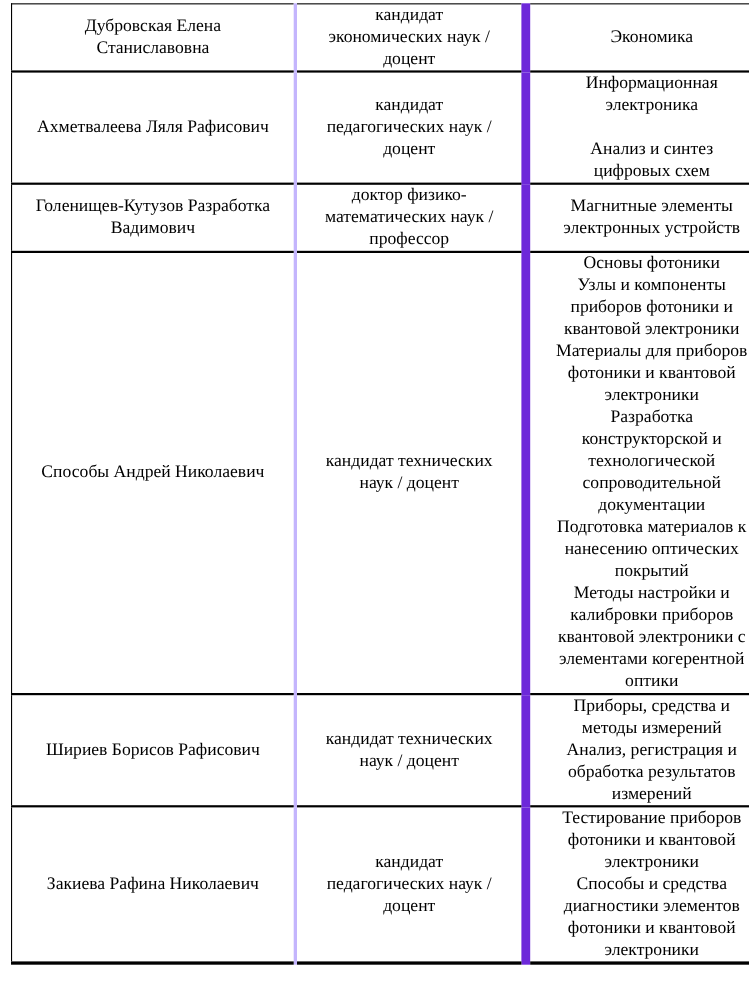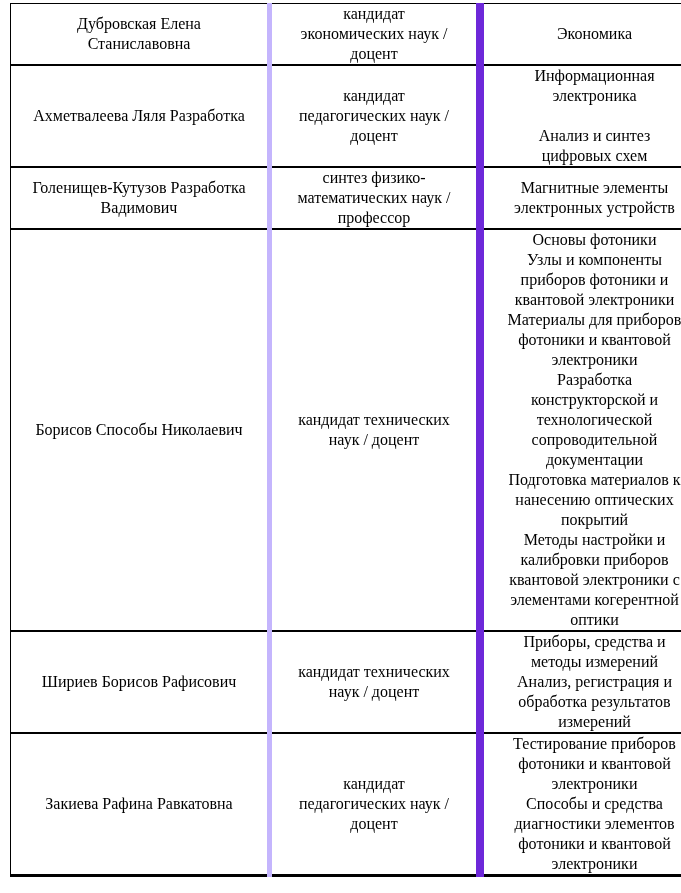--- a/index.html
+++ b/index.html
@@ -30,21 +30,21 @@
   tr.frow { border-bottom: 2px solid #000; }
   tr.frow:last-child { border-bottom: none; }
   td {
     vertical-align: middle;
     text-align: center;
     font-size: 16px;
     line-height: 20px;
     padding: 0 4px;
     overflow: hidden;
   }
-  td.name  { width: 248px; border-right: 5px solid #c4b5fd; white-space: pre-line; }
+  td.name  { width: 248px; border-right: 3px solid #c4b5fd; white-space: pre-line; }
   td.degree{ width: 196px; border-right: 8px solid #6d28d9; white-space: pre-line; }
   td.disc  { width: 213px; }
   td.disc div { white-space: pre-line; }
   .h-r0 { height: 59px; }
   .h-r1 { height: 100px; }
   .h-r2 { height: 60px; }
   .h-r3 { height: 392px; }
   .h-r4 { height: 98px; }
   .h-r5 { height: 140px; }
 </style>
@@ -58,45 +58,45 @@
         <td class="name">Дубровская Елена
 Станиславовна</td>
         <td class="degree">кандидат
 экономических наук /
 доцент</td>
         <td class="disc">
             <div>Экономика</div>
           </td>
       </tr>
       <tr class="frow h-r1">
-        <td class="name">Ахметвалеева Ляля Разработка</td>
+        <td class="name">Ахметвалеева Ляля Рафисович</td>
         <td class="degree">кандидат
 педагогических наук /
 доцент</td>
         <td class="disc">
             <div>Информационная
 электроника</div>
             <div>&nbsp;</div>
             <div>Анализ и синтез
 цифровых схем</div>
           </td>
       </tr>
       <tr class="frow h-r2">
         <td class="name">Голенищев-Кутузов Разработка
 Вадимович</td>
-        <td class="degree">синтез физико-
+        <td class="degree">доктор физико-
 математических наук /
 профессор</td>
         <td class="disc">
             <div>Магнитные элементы
 электронных устройств</div>
           </td>
       </tr>
       <tr class="frow h-r3">
-        <td class="name">Борисов Способы Николаевич</td>
+        <td class="name">Способы Андрей Николаевич</td>
         <td class="degree">кандидат технических
 наук / доцент</td>
         <td class="disc">
             <div>Основы фотоники</div>
             <div>Узлы и компоненты
 приборов фотоники и
 квантовой электроники</div>
             <div>Материалы для приборов
 фотоники и квантовой
 электроники</div>
@@ -121,21 +121,21 @@
 наук / доцент</td>
         <td class="disc">
             <div>Приборы, средства и
 методы измерений</div>
             <div>Анализ, регистрация и
 обработка результатов
 измерений</div>
           </td>
       </tr>
       <tr class="frow h-r5">
-        <td class="name">Закиева Рафина Равкатовна</td>
+        <td class="name">Закиева Рафина Николаевич</td>
         <td class="degree">кандидат
 педагогических наук /
 доцент</td>
         <td class="disc">
             <div>Тестирование приборов
 фотоники и квантовой
 электроники</div>
             <div>Способы и средства
 диагностики элементов
 фотоники и квантовой

